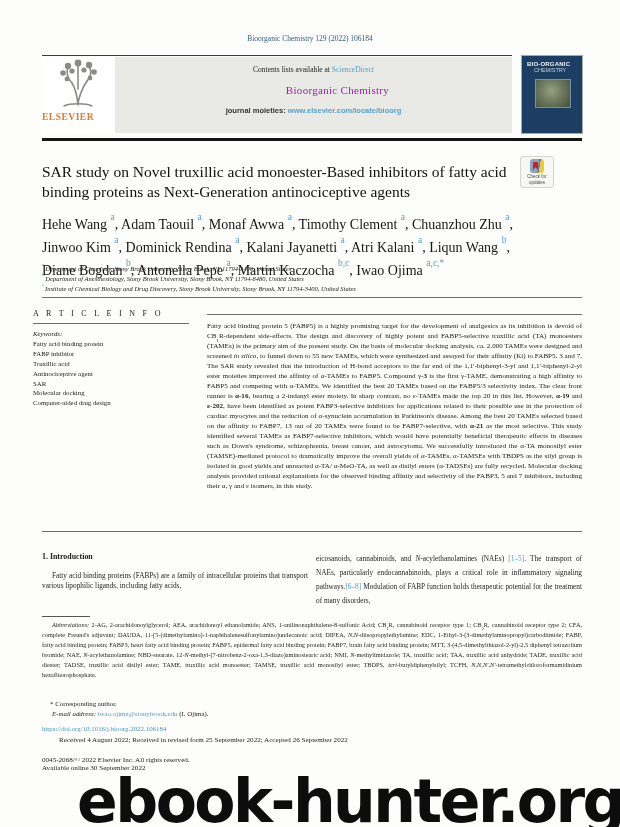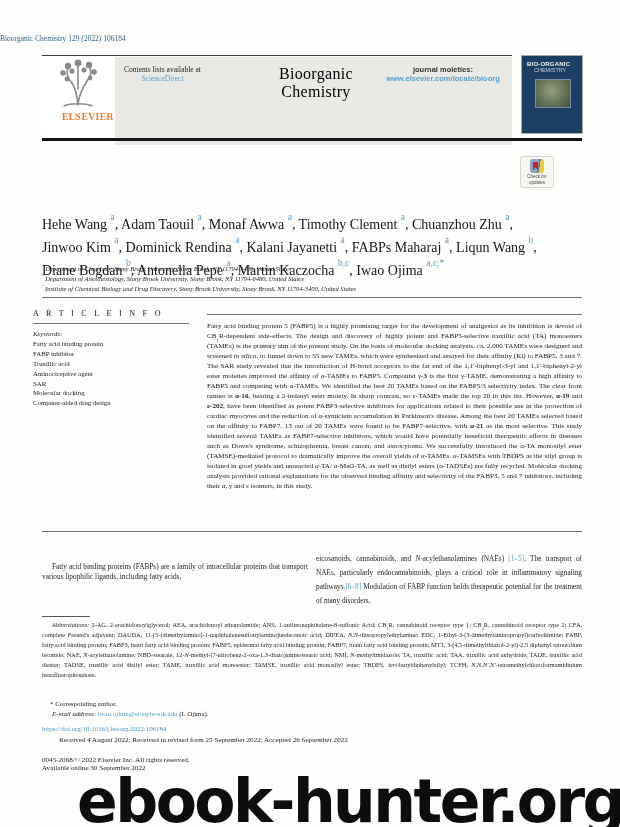--- a/index.html
+++ b/index.html
@@ -4,32 +4,32 @@
 <style>
   html,body{margin:0;padding:0;background:#ffffff;}
   .page{position:relative;width:620px;height:827px;background:#fdfdfc;overflow:hidden;
         font-family:"Liberation Serif",serif;color:#1d1d1b;}
   .b{font-weight:bold;}
   .i{font-style:italic;}
   .lnk{color:#57a0c9;}
   sup{font-size:68%;line-height:0;position:relative;top:-0.35em;}
   sub{font-size:68%;line-height:0;position:relative;top:0.25em;}
 
-  .citation{position:absolute;top:34px;left:0;right:0;text-align:left;
+  .citation{position:absolute;top:34px;left:0;right:0;text-align:center;
             font-size:7.5px;color:#2e5f7e;}
 
   .banner-topline{position:absolute;top:55px;left:42px;width:470px;height:1px;background:#3a3a3a;}
-  .logo-block{position:absolute;top:57px;left:42px;width:72px;height:76px;background:#ffffff;text-align:right;}
+  .logo-block{position:absolute;top:57px;left:42px;width:72px;height:76px;background:#ffffff;text-align:left;}
   .logo-block svg{display:block;margin:2px auto 0;}
   .elsevier-word{font-size:9.5px;font-weight:bold;color:#e07b2a;letter-spacing:0.5px;margin-top:1px;}
-  .banner{position:absolute;top:57px;left:115px;width:397px;height:88px;background:#e9e9e6;
-          display:flex;flex-direction:row;justify-content:space-between;
-          text-align:center;padding:8px 0 11px 0;box-sizing:border-box;}
+  .banner{position:absolute;top:57px;left:115px;width:397px;height:76px;background:#e9e9e6;
+          display:flex;flex-direction:column;justify-content:space-between;
+          text-align:center;padding:8px 0 18px 0;box-sizing:border-box;}
   .banner-contents{font-size:7.5px;color:#222;}
-  .banner-title{font-size:16px;color:#000000;letter-spacing:0.3px;margin-left:48px;}
+  .banner-title{font-size:11px;color:#a21caf;letter-spacing:0.3px;margin-left:48px;}
   .banner-homepage{font-size:7.5px;font-family:"Liberation Sans",sans-serif;font-weight:bold;color:#333;}
   .cover{position:absolute;top:55px;left:521px;width:62px;height:79px;background:#1c3e63;
          border:1px solid #a8a8a4;box-sizing:border-box;padding:5px 4px 0 5px;overflow:hidden;}
   .cover-line1{font-size:6px;font-weight:bold;color:#f0f4f8;font-family:"Liberation Sans",sans-serif;letter-spacing:0.2px;}
   .cover-line2{font-size:5.5px;color:#c2cedc;font-family:"Liberation Sans",sans-serif;margin-left:7px;}
   .cover-photo{width:34px;height:27px;margin:6px auto 0;border:1px solid #7b8ea6;
                background:radial-gradient(circle at 45% 40%, #95a17e 0%, #6d7a5e 45%, #42503c 100%);}
 
   .black-rule{position:absolute;top:138px;left:42px;width:540px;height:3px;background:#141414;}
 
@@ -133,24 +133,25 @@
   <div class="check-badge">
     <div class="cm-icon">
       <div class="cm-bookmark"></div>
     </div>
     <div class="cm-text">
       <span>Check for</span><br>
       <span>updates</span>
     </div>
   </div>
 
+  <div class="title">SAR study on Novel truxillic acid monoester-Based inhibitors of fatty acid binding proteins as Next-Generation antinociceptive agents</div>
 
   <div class="authors">
     <div><span>Hehe Wang </span><sup class="lnk">a</sup><span>, Adam Taouil </span><sup class="lnk">a</sup><span>, Monaf Awwa </span><sup class="lnk">a</sup><span>, Timothy Clement </span><sup class="lnk">a</sup><span>, Chuanzhou Zhu </span><sup class="lnk">a</sup><span>,</span></div>
-    <div><span>Jinwoo Kim </span><sup class="lnk">a</sup><span>, Dominick Rendina </span><sup class="lnk">a</sup><span>, Kalani Jayanetti </span><sup class="lnk">a</sup><span>, FABPs Maharaj </span><sup class="lnk">a</sup><span>, Liqun Wang </span><sup class="lnk">b</sup><span>,</span></div>
+    <div><span>Jinwoo Kim </span><sup class="lnk">a</sup><span>, Dominick Rendina </span><sup class="lnk">a</sup><span>, Kalani Jayanetti </span><sup class="lnk">a</sup><span>, Atri Kalani </span><sup class="lnk">a</sup><span>, Liqun Wang </span><sup class="lnk">b</sup><span>,</span></div>
     <div><span>Diane Bogdan </span><sup class="lnk">b</sup><span>, Antonella Pepe </span><sup class="lnk">a</sup><span>, Martin Kaczocha </span><sup class="lnk">b,c</sup><span>, Iwao Ojima </span><sup class="lnk">a,c,*</sup></div>
   </div>
 
   <div class="affiliations">
     <div><sup class="lnk">a </sup><span>Department of Chemistry, Stony Brook University, Stony Brook, NY 11794-3400, United States</span></div>
     <div><sup class="lnk">b </sup><span>Department of Anesthesiology, Stony Brook University, Stony Brook, NY 11794-8480, United States</span></div>
     <div><sup class="lnk">c </sup><span>Institute of Chemical Biology and Drug Discovery, Stony Brook University, Stony Brook, NY 11794-3400, United States</span></div>
   </div>
 
   <div class="rule-thin rule-1"></div>
@@ -169,20 +170,21 @@
   </div>
 
   <div class="abstract-col">
     <div class="col-rule"></div>
     <div class="abstract-body"><span>Fatty acid binding protein 5 (FABP5) is a highly promising target for the development of analgesics as its inhibition is devoid of CB</span><sub>1</sub><span>R-dependent side-effects. The design and discovery of highly potent and FABP5-selective truxillic acid (TA) monoesters (TAMEs) is the primary aim of the present study. On the basis of molecular docking analysis, ca. 2,000 TAMEs were designed and screened </span><span class="i">in silico</span><span>, to funnel down to 55 new TAMEs, which were synthesized and assayed for their affinity (Ki) to FABP5, 3 and 7. The SAR study revealed that the introduction of H-bond acceptors to the far end of the 1,1′-biphenyl-3-yl and 1,1′-biphenyl-2-yl ester moieties improved the affinity of α-TAMEs to FABP5. Compound γ</span><span class="b">-3</span><span> is the first γ-TAME, demonstrating a high affinity to FABP5 and competing with α-TAMEs. We identified the best 20 TAMEs based on the FABP5/3 selectivity index. The clear front runner is </span><span class="b">α-16</span><span>, bearing a 2-indanyl ester moiety. In sharp contrast, no ε-TAMEs made the top 20 in this list. However, </span><span class="b">α-19</span><span> and </span><span class="b">ε-202</span><span>, have been identified as potent FABP3-selective inhibitors for applications related to their possible use in the protection of cardiac myocytes and the reduction of α-synuclein accumulation in Parkinson's disease. Among the best 20 TAMEs selected based on the affinity to FABP7, 13 out of 20 TAMEs were found to be FABP7-selective, with </span><span class="b">α-21</span><span> as the most selective. This study identified several TAMEs as FABP7-selective inhibitors, which would have potentially beneficial therapeutic effects in diseases such as Down's syndrome, schizophrenia, breast cancer, and astrocytoma. We successfully introduced the α-TA monosilyl ester (TAMSE)-mediated protocol to dramatically improve the overall yields of α-TAMEs. α-TAMSEs with TBDPS as the silyl group is isolated in good yields and unreacted α-TA/ α-MeO-TA, as well as disilyl esters (α-TADSEs) are fully recycled. Molecular docking analysis provided rational explanations for the observed binding affinity and selectivity of the FABP3, 5 and 7 inhibitors, including their α, γ and ε isomers, in this study.</span></div>
   </div>
 
   <div class="rule-thin rule-2"></div>
 
   <div class="intro-left">
+    <div class="intro-heading">1. Introduction</div>
     <div class="intro-para">Fatty acid binding proteins (FABPs) are a family of intracellular proteins that transport various lipophilic ligands, including fatty acids,</div>
   </div>
   <div class="intro-right"><span>eicosanoids, cannabinoids, and </span><span class="i">N</span><span>-acylethanolamines (NAEs) </span><span class="lnk">[1–5]</span><span>. The transport of NAEs, particularly endocannabinoids, plays a critical role in inflammatory signaling pathways.</span><span class="lnk">[6–8]</span><span> Modulation of FABP function holds therapeutic potential for the treatment of many disorders,</span></div>
 
   <div class="fn-sep"></div>
   <div class="abbrev"><span class="i">Abbreviations:</span><span> 2-AG, 2-arachidonoylglycerol; AEA, arachidonoyl ethanolamide; ANS, 1-anilinonaphthalene-8-sulfonic Acid; CB</span><sub>1</sub><span>R, cannabinoid receptor type 1; CB</span><sub>2</sub><span>R, cannabinoid receptor type 2; CFA, complete Freund's adjuvant; DAUDA, 11-[5-(dimethylamino)-1-naphthalenesulfonylamino]undecanoic acid; DIPEA, </span><span class="i">N,N</span><span>-diisopropylethylamine; EDC, 1-Ethyl-3-(3-dimethylaminopropyl)carbodiimide; FABP, fatty acid binding protein; FABP3, heart fatty acid binding protein; FABP5, epidermal fatty acid binding protein; FABP7, brain fatty acid binding protein; MTT, 3-(4,5-dimethylthiazol-2-yl)-2,5 diphenyl tetrazolium bromide; NAE, </span><span class="i">N</span><span>-acylethanolamine; NBD-stearate, 12-</span><span class="i">N</span><span>-methyl-(7-nitrobenz-2-oxa-1,3-diazo)aminostearic acid; NMI, </span><span class="i">N</span><span>-methylimidazole; TA, truxillic acid; TAA, truxillic acid anhydride; TADE, truxillic acid diester; TADSE, truxillic acid disilyl ester; TAME, truxillic acid monoester; TAMSE, truxillic acid monosilyl ester; TBDPS, </span><span class="i">tert</span><span>-butyldiphenylsilyl; TCFH, </span><span class="i">N,N,N′,N′</span><span>-tetramethylchloroformamidinium hexafluorophosphate.</span></div>
   <div class="corresponding">* Corresponding author.</div>
   <div class="email"><span class="i">E-mail address:</span><span> </span><span class="lnk">iwao.ojima@stonybrook.edu</span><span> (I. Ojima).</span></div>
 
   <div class="doi">https://doi.org/10.1016/j.bioorg.2022.106184</div>

